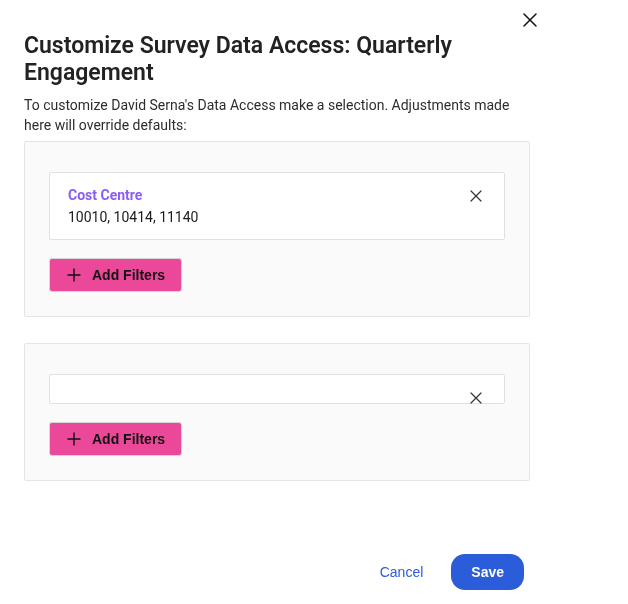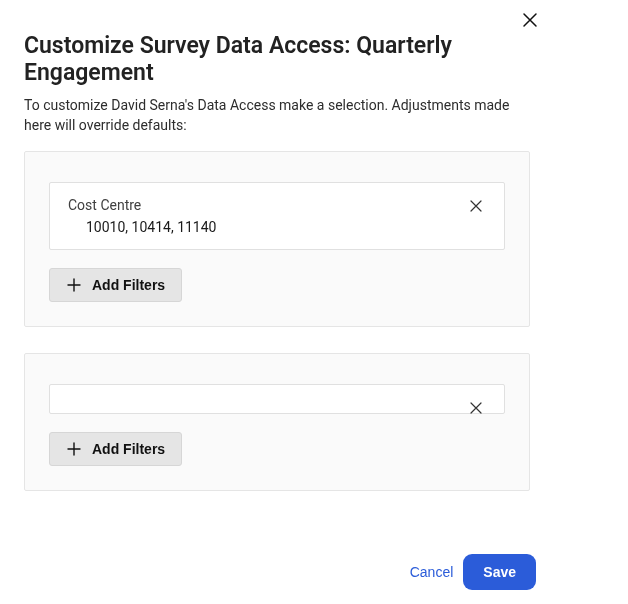--- a/index.html
+++ b/index.html
@@ -27,21 +27,21 @@
   h1.title {
     margin: 12px 0 10px 0;
     font-size: 23px;
     font-weight: 600;
     color: #222;
   }
   .subtitle {
     font-size: 14px;
     color: #2d2d2d;
     line-height: 1.4;
-    margin-bottom: 16px;
+    margin-bottom: 6px;
     max-width: 560px;
   }
   .scroll-area {
     position: relative;
     height: 406px;
     overflow-y: auto;
     padding-right: 6px;
   }
   .scroll-area::-webkit-scrollbar { width: 6px; }
   .scroll-area::-webkit-scrollbar-thumb { background: #8a8a8a; border-radius: 3px; }
@@ -54,45 +54,44 @@
     margin-bottom: 26px;
   }
   .filter-box {
     background: #fff;
     border: 1px solid #e0e0e0;
     border-radius: 2px;
     padding: 14px 18px 14px 18px;
     position: relative;
   }
   .filter-label {
-    color: #404040;
-    font-weight: 400;
+    color: #8b5cf6;
+    font-weight: 700;
     font-size: 14px;
     margin-bottom: 6px;
   }
   .filter-values {
     font-size: 14px;
     color: #1a1a1a;
-    margin-left: 18px;
   }
   .filter-remove {
     position: absolute;
     top: 14px; right: 16px;
     width: 18px; height: 18px;
     cursor: pointer;
     color: #333;
   }
   .filter-remove svg { width: 12px; height: 12px; }
 
   .add-filters-btn {
     margin-top: 18px;
     display: inline-flex;
     align-items: center;
     gap: 10px;
-    background: #e5e5e5;
+    background: #ec4899;
     border: 1px solid #d6d6d6;
     border-radius: 3px;
     padding: 8px 16px;
     font-size: 14px;
     font-weight: 600;
     color: #111;
     cursor: pointer;
   }
   .add-filters-btn .plus {
     width: 16px; height: 16px;
@@ -101,37 +100,37 @@
   }
   .add-filters-btn .plus svg { width: 14px; height: 14px; }
 
   .footer-bar {
     position: absolute;
     left: 0; right: 0; bottom: 0;
     height: 64px;
     display: flex;
     align-items: center;
     justify-content: flex-end;
-    gap: 4px;
-    padding: 0 24px;
+    gap: 22px;
+    padding: 0 36px;
     background: #fff;
   }
   .btn-cancel {
     background: none;
     border: none;
     color: #2b5cd9;
     font-size: 14px;
     cursor: pointer;
     padding: 8px 6px;
   }
   .btn-save {
     background: #2b5cd9;
     color: #fff;
     border: none;
-    border-radius: 9px;
+    border-radius: 14px;
     font-size: 14px;
     font-weight: 600;
     padding: 10px 20px;
     cursor: pointer;
   }
 </style>
 </head>
 <body>
 
 <div class="dialog">

